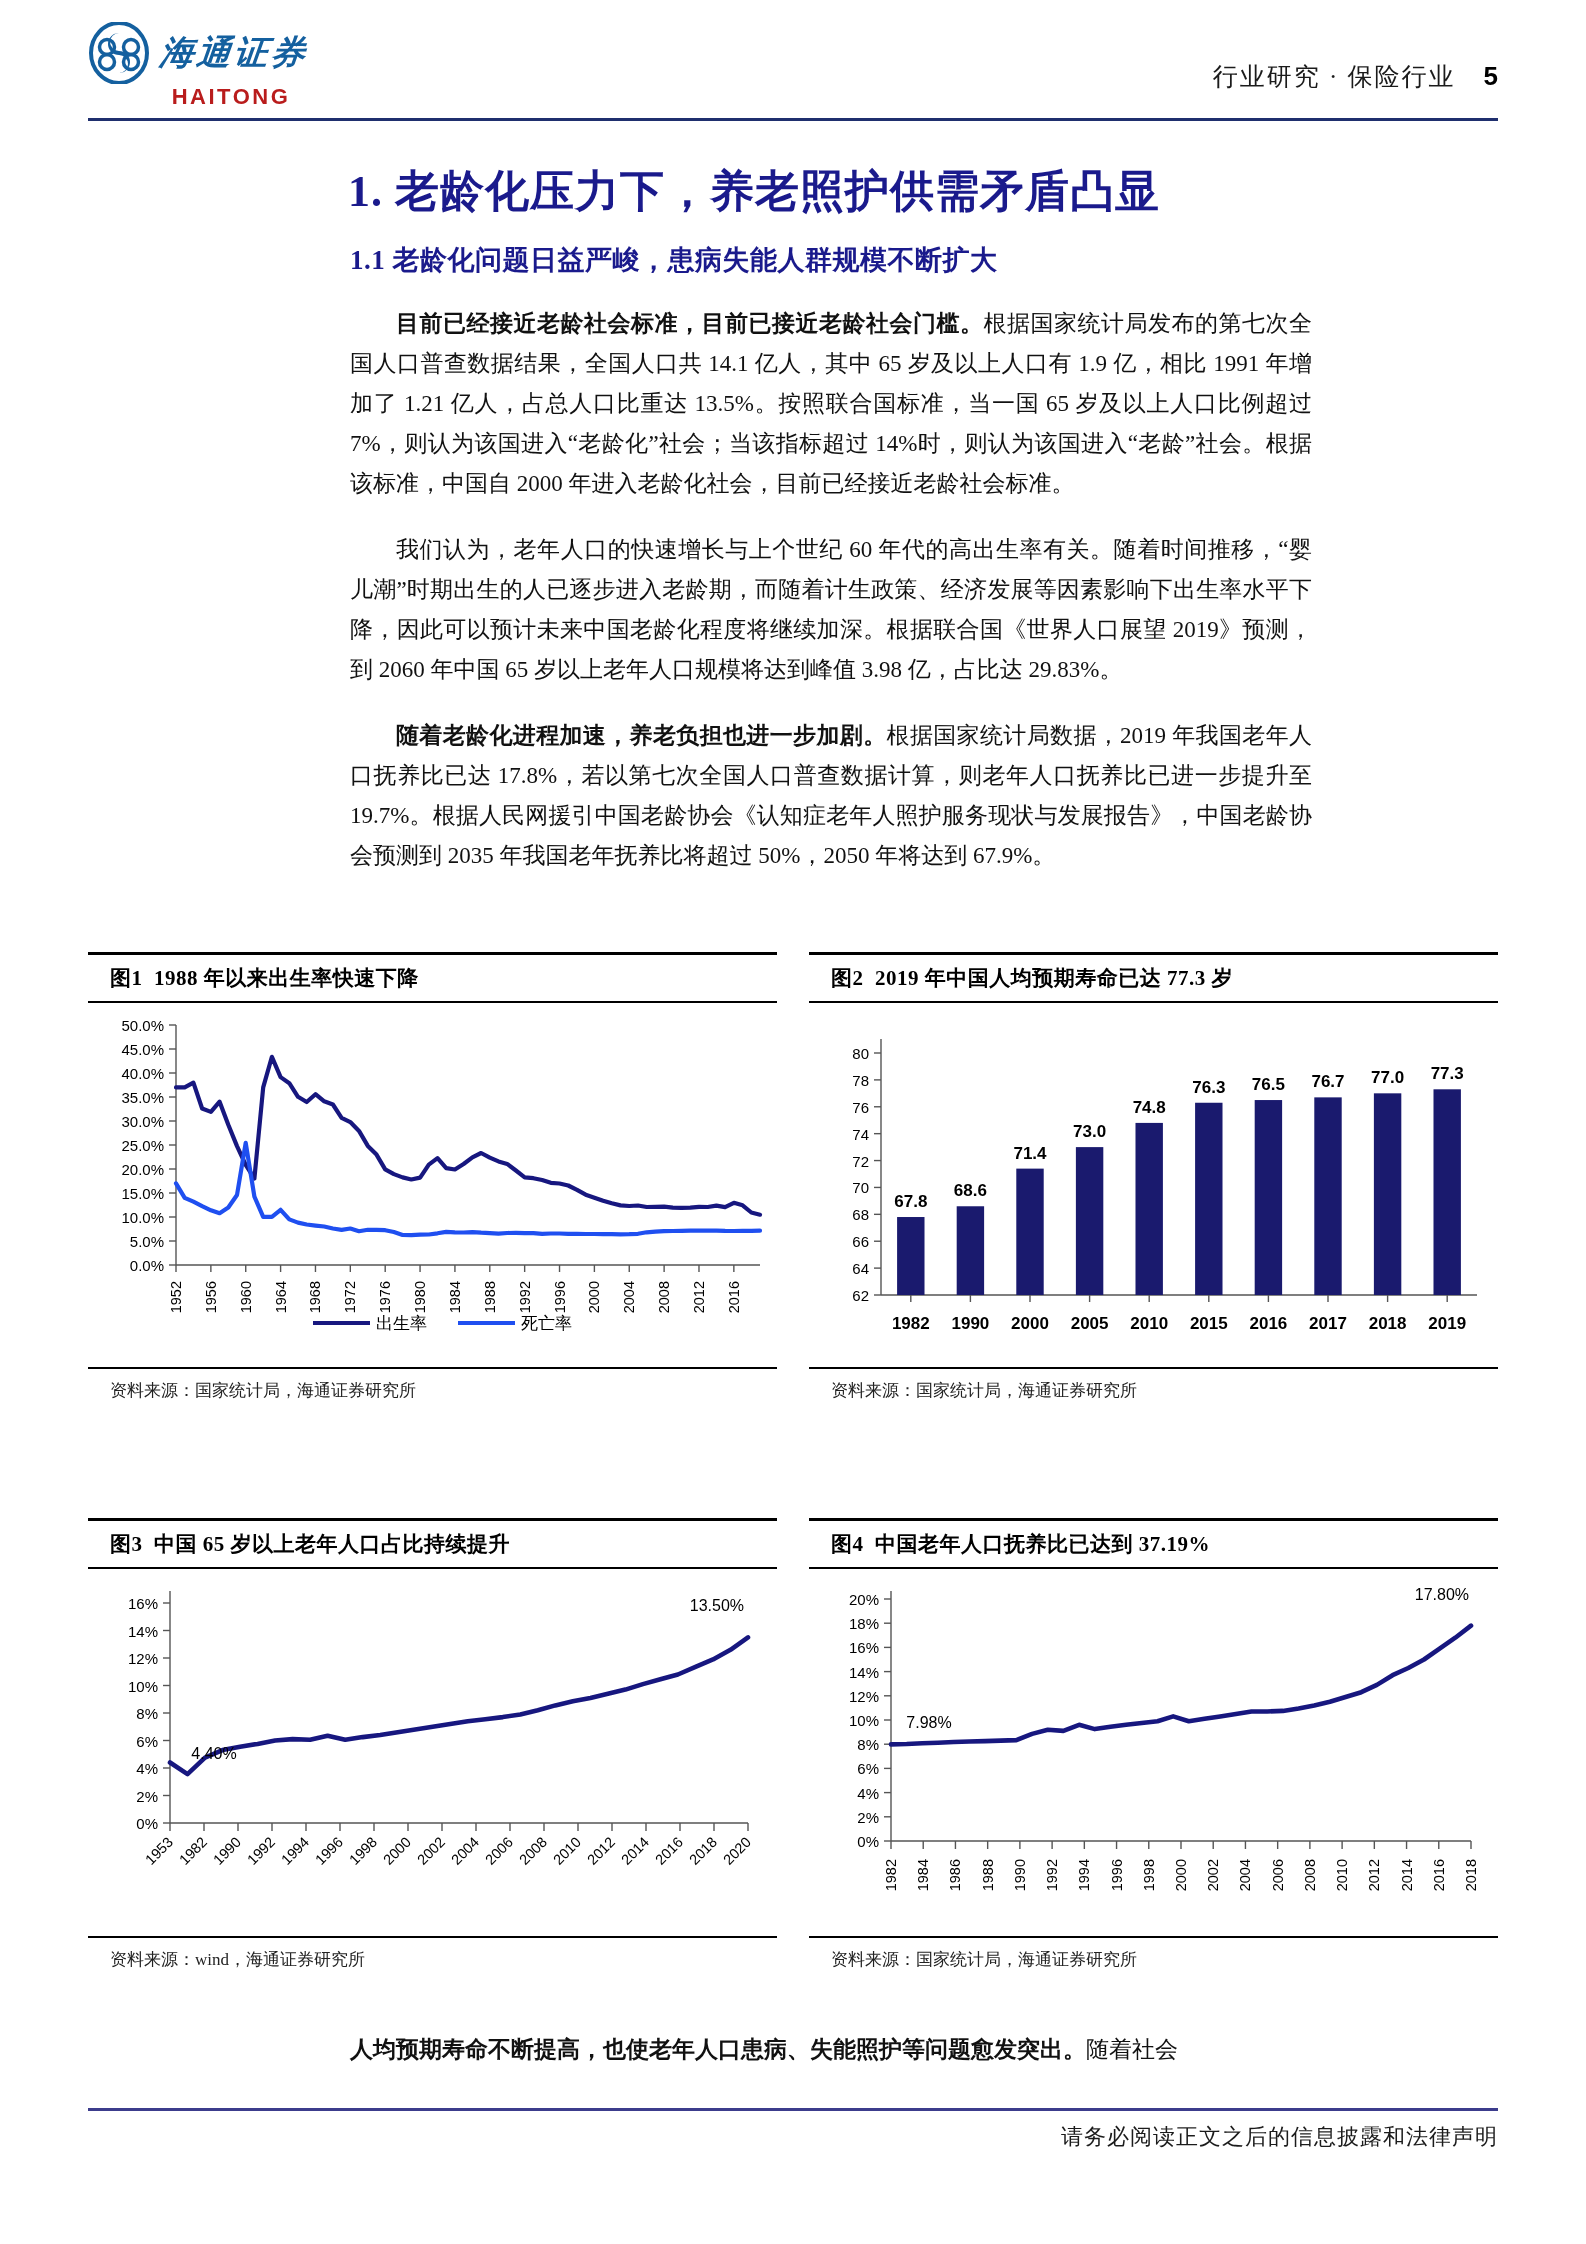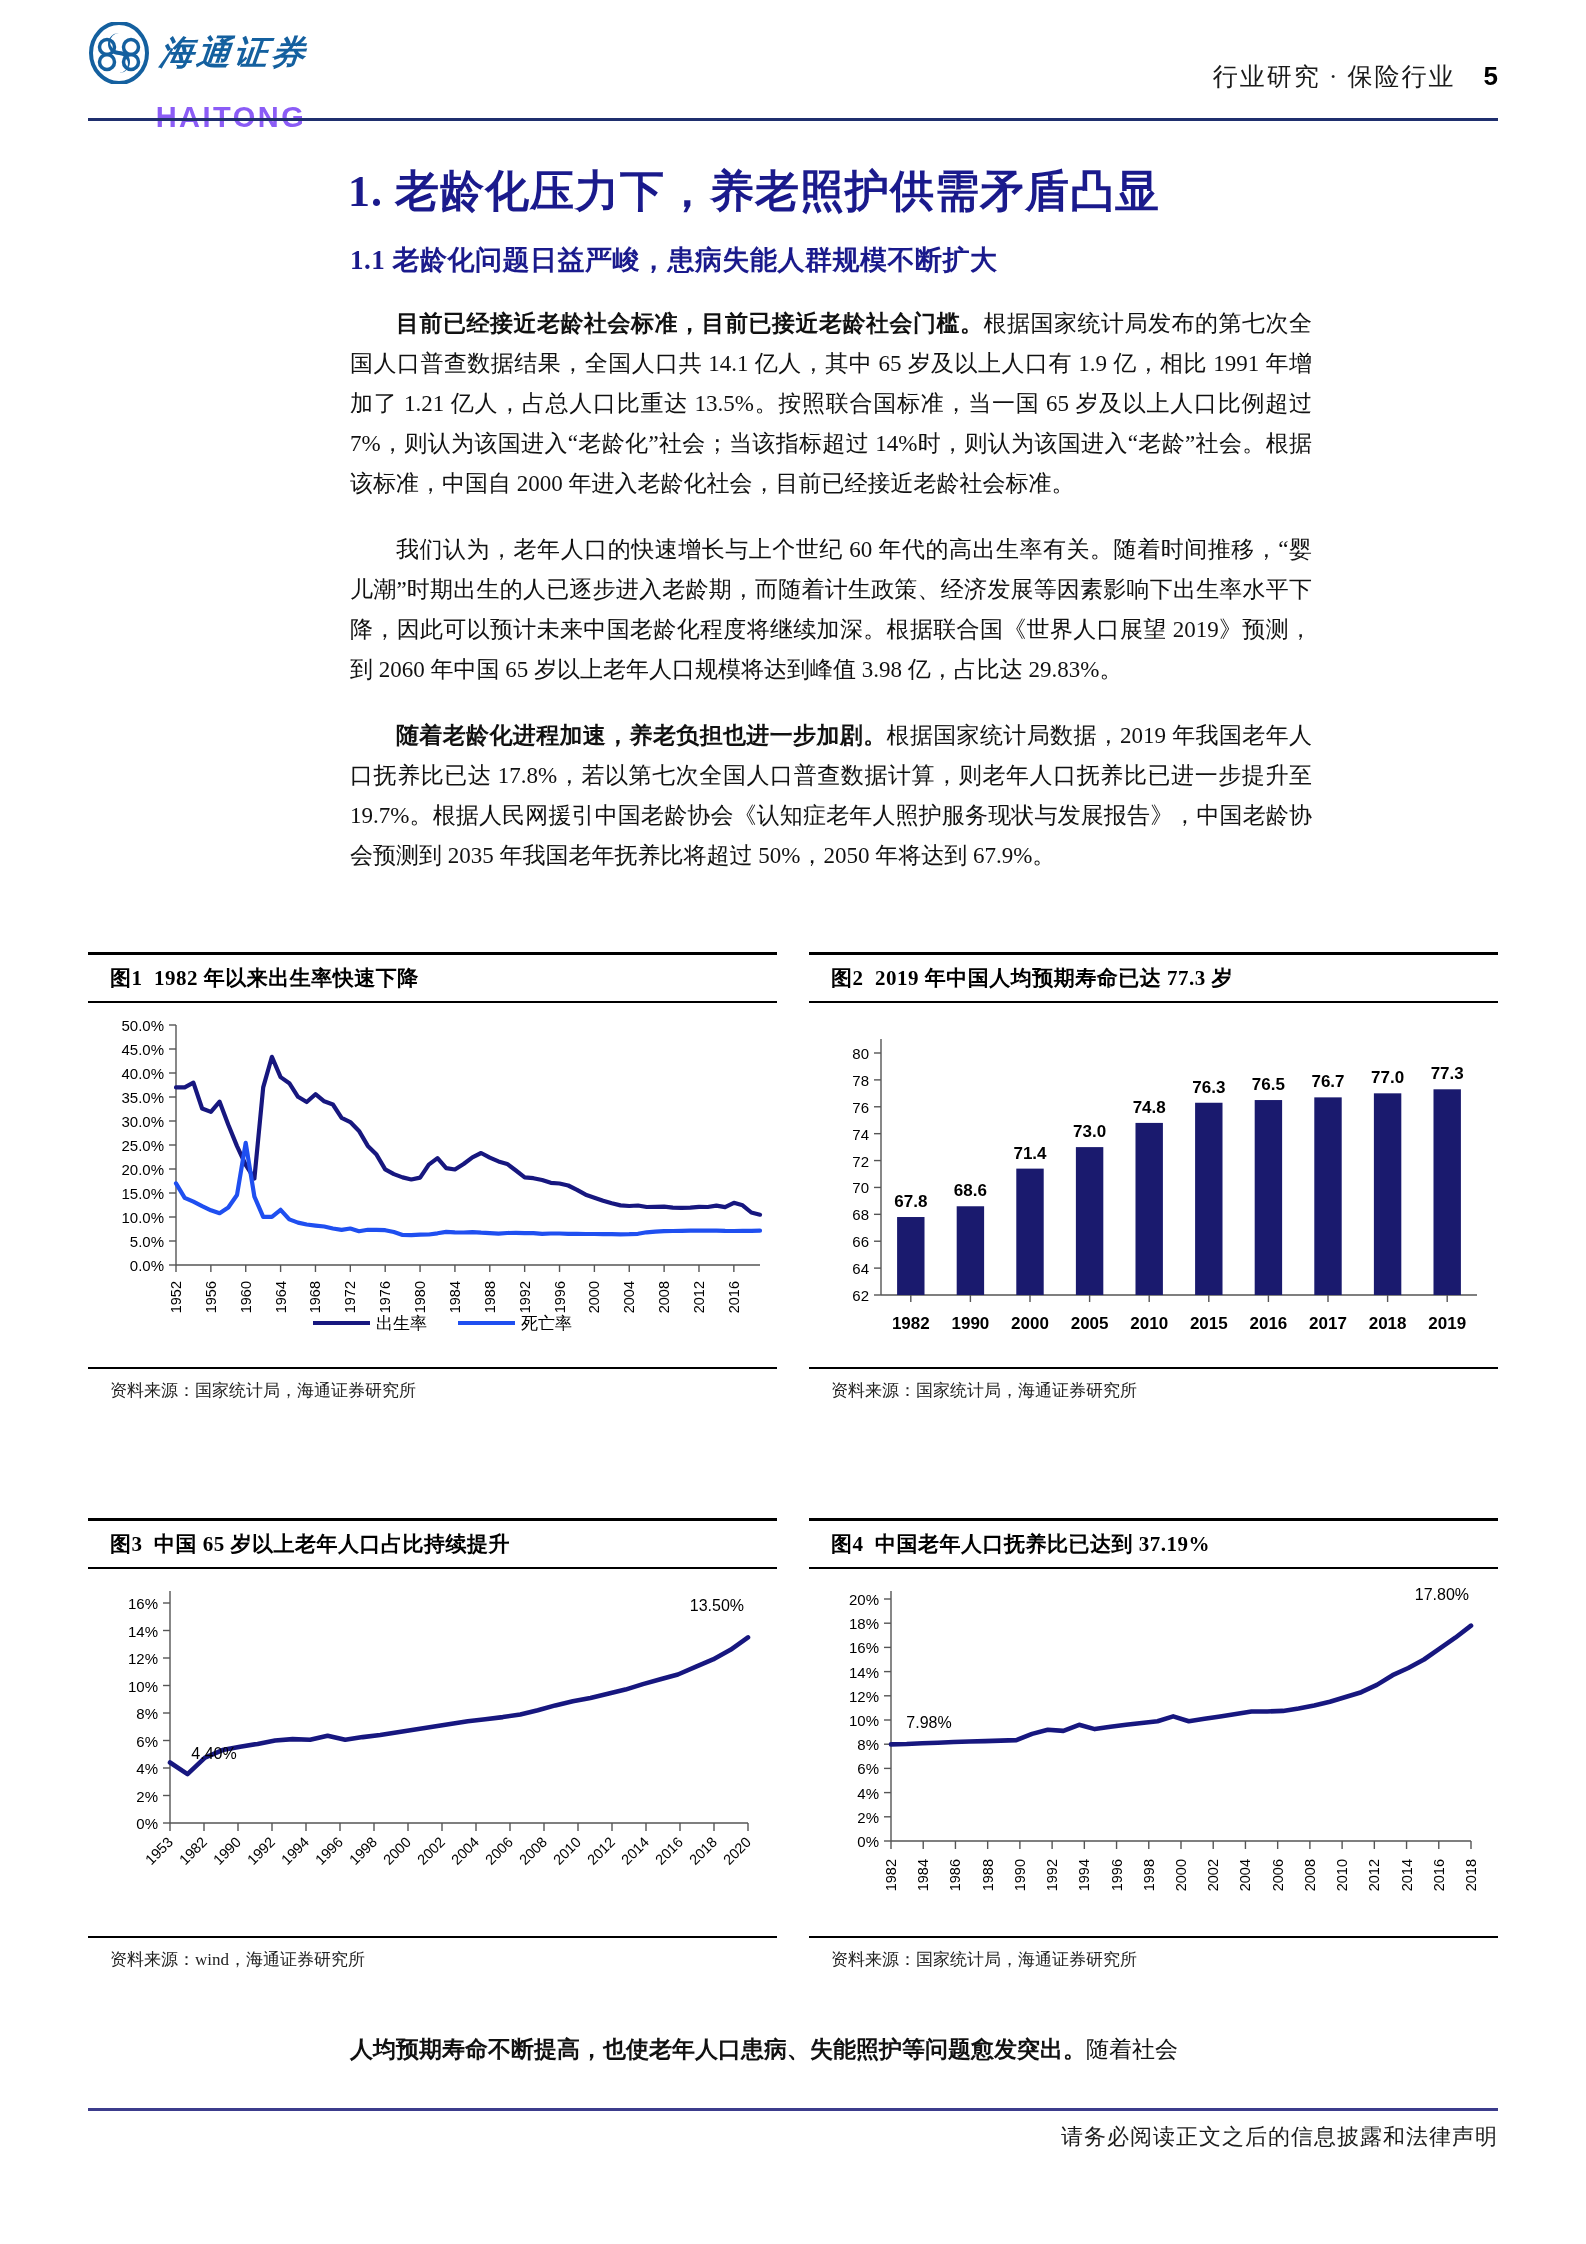--- a/index.html
+++ b/index.html
@@ -26,23 +26,23 @@
   .logo-row { display: flex; align-items: center; gap: 10px; }
   .logo-mark { width: 62px; height: 62px; }
   .logo-cn {
     font-family: "Liberation Serif", serif;
     font-size: 34px; font-weight: bold; font-style: italic;
     color: #14609f; letter-spacing: 3px;
     transform: skewX(-6deg);
   }
   .logo-en {
     font-family: "Liberation Sans", sans-serif;
-    font-size: 29px; font-weight: bold; color: #8b5cf6;
+    font-size: 22px; font-weight: bold; color: #b91c1c;
     letter-spacing: 2.5px;
-    margin-left: 66px; margin-top: 17px;
+    margin-left: 66px; margin-top: 0;
   }
   .header-right {
     position: absolute; right: 88px; top: 60px;
     display: flex; align-items: baseline; gap: 28px;
   }
   .header-title {
     font-family: "Liberation Serif", serif;
     font-size: 25px; color: #1b1b1b; letter-spacing: 2px;
   }
   .header-pageno {
@@ -182,21 +182,21 @@
     <b>随着老龄化进程加速，养老负担也进一步加剧。</b><span>根据国家统计局数据，2019 年我国老年人口抚养比已达 17.8%，若以第七次全国人口普查数据计算，则老年人口抚养比已进一步提升至 19.7%。根据人民网援引中国老龄协会《认知症老年人照护服务现状与发展报告》，中国老龄协会预测到 2035 年我国老年抚养比将超过 50%，2050 年将达到 67.9%。</span>
   </p>
 </div>
 
 <div class="figs" style="top:952px;">
   <div class="fig-row">
 
     <div class="fig">
       <div class="fig-rule-top"></div>
       <div class="fig-title">
-        <span>图1</span>&nbsp;&nbsp;<span>1982 年以来出生率快速下降</span>
+        <span>图1</span>&nbsp;&nbsp;<span>1988 年以来出生率快速下降</span>
       </div>
       <div class="fig-rule-mid"></div>
       <div class="fig-body">
         <svg class="chart" id="svg-fig1" width="689" height="360" viewBox="0 0 689 360">
             <line x1="88" y1="18" x2="88" y2="258" stroke="#555" stroke-width="1.4"></line>
             <line x1="81" y1="258" x2="88" y2="258" stroke="#555" stroke-width="1.4"></line>
             <text x="76" y="263.5" text-anchor="end" class="ax-lbl">0.0%</text>
             <line x1="81" y1="234" x2="88" y2="234" stroke="#555" stroke-width="1.4"></line>
             <text x="76" y="239.5" text-anchor="end" class="ax-lbl">5.0%</text>
             <line x1="81" y1="210" x2="88" y2="210" stroke="#555" stroke-width="1.4"></line>

